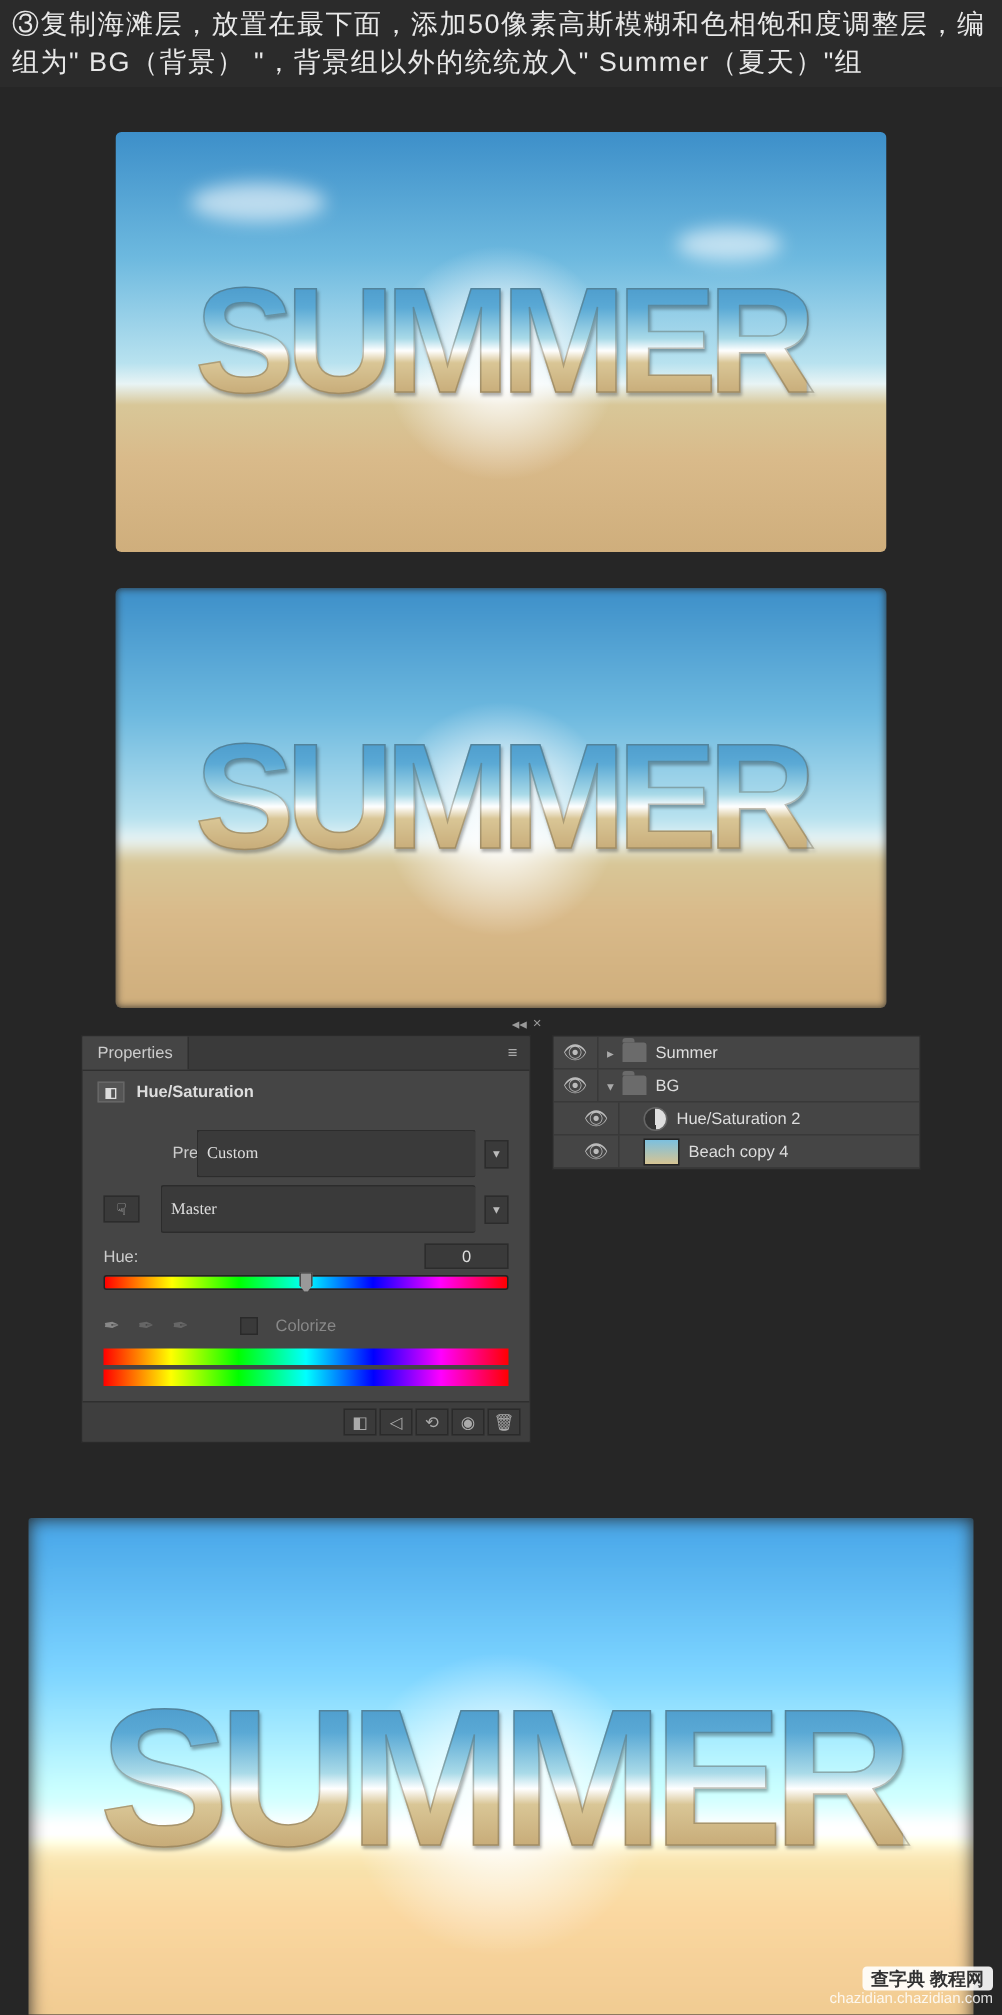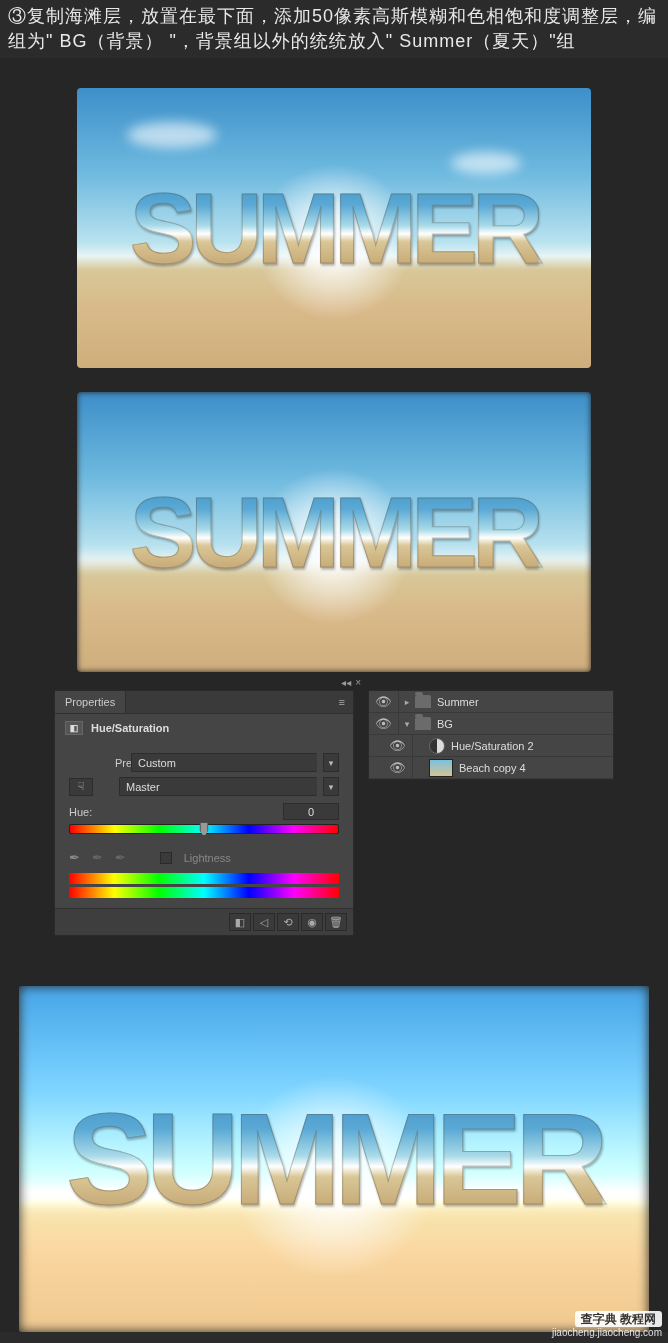--- a/index.html
+++ b/index.html
@@ -22,21 +22,21 @@
 .prop-panel { width: 300px; background: #454545; color: #ccc; font-size: 11px; border: 1px solid #2a2a2a; position: relative; }
 .panel-flyout-tab { position: absolute; right: -8px; top: -14px; display: flex; gap: 4px; color: #999; font-size: 10px; }
 .panel-tabs { display: flex; align-items: center; border-bottom: 1px solid #2f2f2f; background: #3a3a3a; }
 .panel-tab { padding: 5px 10px; background: #454545; border-right: 1px solid #2f2f2f; }
 .panel-menu { margin-left: auto; padding: 4px 8px; color: #aaa; cursor: pointer; }
 .adj-title { display: flex; align-items: center; gap: 8px; padding: 7px 10px; font-size: 11px; font-weight: bold; color: #ddd; }
 .adj-icon { width: 18px; height: 14px; background:#555; border:1px solid #666; display:flex;align-items:center;justify-content:center;font-size:9px;}
 .section { padding: 6px 14px; }
 .row { display: flex; align-items: center; gap: 6px; margin: 5px 0; }
 .row label { width: 56px; color: #ccc; padding-left: 46px; }
-.select-box { flex: 1; height: 19px; background: #3a3a3a; border: 1px solid #2c2c2c; border-right: none; display: flex; align-items: center; padding: 0 6px; color: #ddd; font-size: 11px; border-radius: 2px; position: relative; }
+.select-box { flex: 1; height: 32px; background: #3a3a3a; border: 1px solid #2c2c2c; border-right: none; display: flex; align-items: center; padding: 0 6px; color: #ddd; font-size: 11px; border-radius: 2px; position: relative; font-family: Liberation Serif, serif; }
 .select-caret { width: 16px; height: 19px; background:#3a3a3a; border:1px solid #2c2c2c; display:flex;align-items:center;justify-content:center;color:#bbb;font-size:9px;}
 .finger-icon { width: 24px; height: 18px; background:#3a3a3a; border:1px solid #2c2c2c; display:flex;align-items:center;justify-content:center;color:#bbb;}
 .slider-row { margin: 7px 0 2px; }
 .slider-label-row { display: flex; justify-content: space-between; align-items: center; }
 .slider-label-row span { color: #ccc; }
 .num-box { width: 56px; height: 17px; background: #3a3a3a; border: 1px solid #2c2c2c; color: #ddd; text-align: center; font-size: 11px; display: flex; align-items: center; justify-content: center; }
 .slider-track { position: relative; height: 10px; margin-top: 4px; border-radius: 2px; border:1px solid #222; }
 .hue-gradient { background: linear-gradient(to right,#f00,#ff0,#0f0,#0ff,#00f,#f0f,#f00); }
 .gray-gradient { background: linear-gradient(to right,#555,#555); }
 .bw-gradient { background: linear-gradient(to right,#000,#fff); }
@@ -106,21 +106,21 @@
         </div>
 
         <div class="section">
           <div class="row">
             <label>Preset:</label>
             <div class="select-box">Custom</div>
             <div class="select-caret">▾</div>
           </div>
           <div class="row">
             <span class="finger-icon">☟</span>
-            <div class="select-box" style="margin-left:20px">Master</div>
+            <div class="select-box" style="margin-left:8px">Master</div>
             <div class="select-caret">▾</div>
           </div>
 
           <div class="slider-row">
             <div class="slider-label-row">
               <span>Hue:</span>
               <div class="num-box">0</div>
             </div>
             <div class="slider-track hue-gradient">
               <div class="slider-thumb" style="left:50%"></div>
@@ -129,21 +129,21 @@
 
 
         </div>
 
         <div class="eyedrops">
           <span class="dropper">✒</span>
           <span class="dropper" style="opacity:.5">✒</span>
           <span class="dropper" style="opacity:.5">✒</span>
           <span style="width:10px"></span>
           <span class="checkbox"></span>
-          <span>Lightness</span>
+          <span>Colorize</span>
         </div>
 
         <div class="rainbow-bars">
           <div class="rainbow"></div>
           <div class="rainbow"></div>
         </div>
 
         <div class="panel-footer">
           <div class="foot-btn">◧</div>
           <div class="foot-btn">◁</div>
@@ -184,14 +184,14 @@
 
   <div class="final-preview">
     <div class="sky blurred" style="filter:blur(6px) brightness(1.15)"></div>
     <div class="sunglow" style="width:220px;height:220px"></div>
     <div class="summer-text">SUMMER</div>
   </div>
 </div>
 
 <div class="watermark">
   <div class="brand">查字典 教程网</div>
-  <div class="url">jiaocheng.jiaocheng.com</div>
+  <div class="url">chazidian.chazidian.com</div>
 </div>
 
 </body></html>

